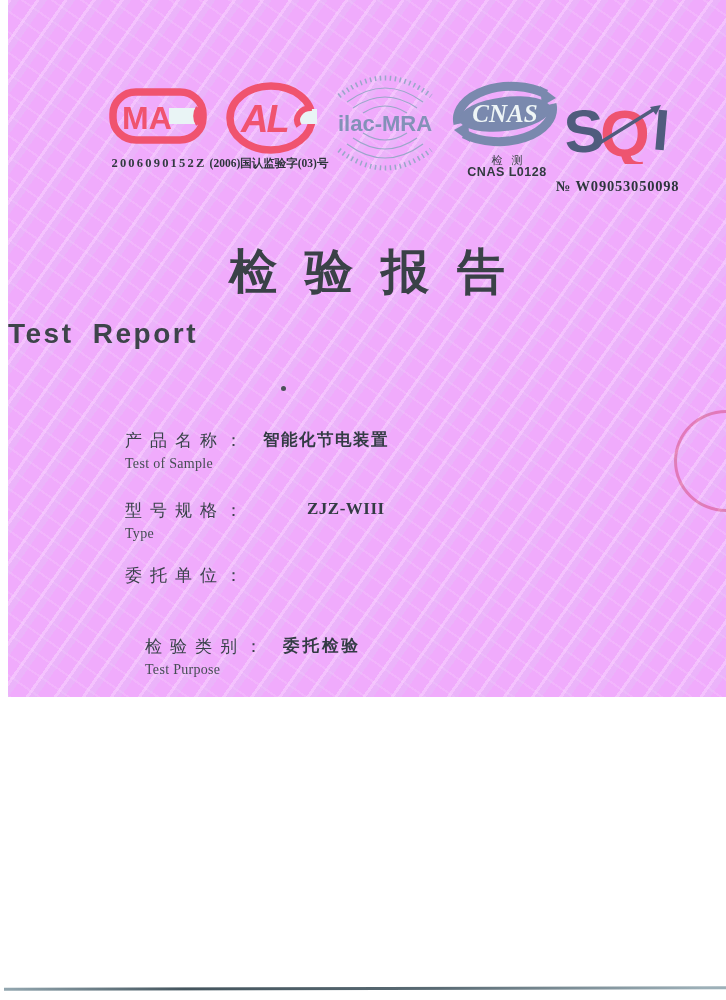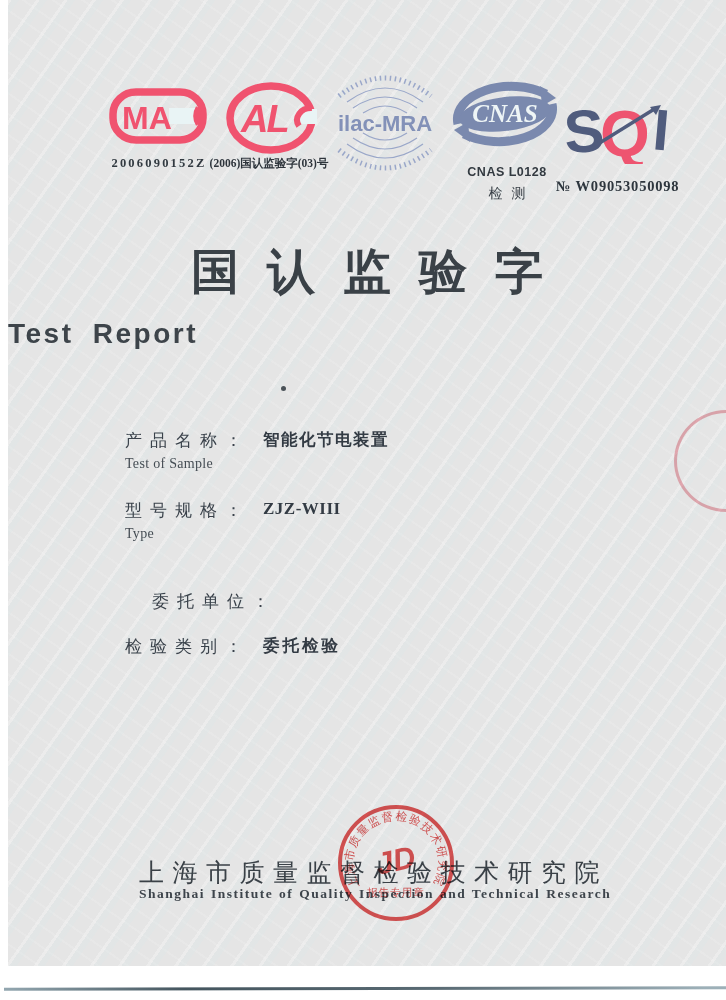--- a/index.html
+++ b/index.html
@@ -1,61 +1,61 @@
 <!DOCTYPE html>
 <html><head>
 <meta charset="utf-8">
 <style>
   html,body{margin:0;padding:0;}
   body{
     width:726px;height:1000px;position:relative;background:#ffffff;overflow:hidden;
     font-family:"Liberation Serif", serif;
   }
   .paper{
-    position:absolute;left:8px;top:0;width:718px;height:966px;
-    background:#e5e5e5;overflow:hidden;
+    position:absolute;left:8px;top:0;width:718px;height:697px;
+    background:#f0abfc;overflow:hidden;
   }
   .paper::before{
     content:"";position:absolute;inset:0;pointer-events:none;
     background:
       repeating-linear-gradient(125deg, rgba(255,255,255,.55) 0 3px, rgba(205,232,236,.28) 3px 9px, rgba(255,255,255,0) 9px 23px),
       repeating-linear-gradient(35deg, rgba(255,255,255,.25) 0 2px, rgba(255,255,255,0) 2px 17px);
     opacity:.5;
   }
   .scan-edge{
     position:absolute;left:4px;top:987px;width:722px;height:3px;
     background:linear-gradient(90deg,#93a7b0,#44555e 25%,#5a6b74 60%,#9db0b8 97%);
     transform:rotate(-0.12deg);
   }
   
   .logo{position:absolute;}
   .logo-sub{position:absolute;text-align:center;white-space:nowrap;}
   .cma-num{left:95px;top:156px;width:112px;font-size:12.5px;font-weight:bold;letter-spacing:2.2px;color:#323a41;}
   .cal-num{left:198px;top:156px;width:126px;font-size:11.5px;font-weight:600;color:#2e353c;}
-  .cnas-jc{left:447px;top:153px;width:104px;font-size:14px;letter-spacing:9px;text-indent:9px;color:#3a4148;margin-top:32px;}
+  .cnas-jc{left:447px;top:153px;width:104px;font-size:11px;letter-spacing:9px;text-indent:9px;color:#3a4148;}
   .cnas-code{left:447px;top:165px;width:104px;font-size:12.5px;font-weight:bold;letter-spacing:.5px;color:#333a41;font-family:"Liberation Sans",sans-serif;text-align:center;}
   .report-no{position:absolute;left:548px;top:178px;font-size:14.5px;font-weight:bold;letter-spacing:.8px;color:#2e363e;white-space:nowrap;}
   
   .title-zh{
     position:absolute;left:0;top:240px;width:718px;text-align:center;
     font-size:48px;font-weight:600;color:#3a4147;letter-spacing:28px;text-indent:28px;
     font-family:"Liberation Sans",sans-serif;
   }
   .title-en{
     position:absolute;left:0;top:318px;width:718px;text-align:left;
     font-size:28px;font-weight:bold;color:#3d444a;letter-spacing:2.5px;word-spacing:9px;
     font-family:"Liberation Sans",sans-serif;
   }
   .dot{position:absolute;left:273px;top:386px;width:5px;height:5px;border-radius:50%;background:#4a5258;}
   
   .field{position:absolute;left:117px;width:560px;}
   .f-label{font-size:17px;letter-spacing:8px;color:#3a424b;}
   .f-value{position:absolute;left:138px;top:0;font-size:16.5px;font-weight:600;color:#333b44;letter-spacing:1.5px;white-space:nowrap;}
   .f-en{margin-top:4px;font-size:14px;color:#454d54;letter-spacing:.3px;}
-  .f1{top:429px;} .f2{top:499px;} .f3{top:590px;margin-left:27px;} .f4{top:635px;}
+  .f1{top:429px;} .f2{top:499px;} .f3{top:564px;} .f4{top:635px;margin-left:20px;}
   
   .footer-zh{
     position:absolute;left:131px;top:856px;font-size:25px;color:#3a4147;
     letter-spacing:8.5px;white-space:nowrap;font-family:"Liberation Sans",sans-serif;font-weight:500;
   }
   .footer-en{
     position:absolute;left:131px;top:886px;font-size:13.5px;font-weight:bold;color:#3d444b;
     letter-spacing:1.5px;word-spacing:1px;white-space:nowrap;
   }
   .stamp{position:absolute;left:322px;top:797px;mix-blend-mode:multiply;opacity:.88;}
@@ -113,40 +113,41 @@
   <svg class="logo" style="left:556px;top:92px;" width="114" height="72" viewBox="0 0 114 72">
     <text x="0" y="60" font-family="Liberation Sans, sans-serif" font-weight="bold" font-size="60" fill="#505c7d" transform="rotate(-4 20 40)">S</text>
     <text x="36" y="64" font-family="Liberation Sans, sans-serif" font-weight="bold" font-size="64" fill="#ee5470">Q</text>
     <text x="90" y="58" font-family="Liberation Sans, sans-serif" font-weight="bold" font-size="58" fill="#505c7d" transform="rotate(5 96 30)">I</text>
     <path d="M34,52 L92,16" stroke="#505c7d" stroke-width="3.5" fill="none"></path>
     <polygon points="97,13 86,15 92,23" fill="#505c7d"></polygon>
   </svg>
 
   <div class="report-no">№ W09053050098</div>
 
-  <div class="title-zh">国认监验字</div>
+  <div class="title-zh">检验报告</div>
   <div class="title-en">Test Report</div>
   <div class="dot"></div>
 
   <div class="field f1">
     <span class="f-label">产品名称：</span>
     <span class="f-value">智能化节电装置</span>
     <div class="f-en">Test of Sample</div>
   </div>
   <div class="field f2">
     <span class="f-label">型号规格：</span>
-    <span class="f-value" style="letter-spacing:.5px;font-size:17px;">ZJZ-WIII</span>
+    <span class="f-value" style="letter-spacing:.5px;font-size:17px;margin-left:44px;">ZJZ-WIII</span>
     <div class="f-en">Type</div>
   </div>
   <div class="field f3">
     <span class="f-label">委托单位：</span>
   </div>
   <div class="field f4">
     <span class="f-label">检验类别：</span>
     <span class="f-value" style="letter-spacing:3px;">委托检验</span>
+    <div class="f-en">Test Purpose</div>
   </div>
 
   <div class="footer-zh">上海市质量监督检验技术研究院</div>
   <div class="footer-en">Shanghai Institute of Quality Inspection and Technical Research</div>
 
   <svg class="stamp" width="132" height="132" viewBox="0 0 132 132">
     <circle cx="66" cy="66" r="56" fill="none" stroke="#e04040" stroke-width="4"></circle>
     <defs>
       <path id="ringpath" d="M30.8,90.7 A43,43 0 1 1 101.2,41.3 A43,43 0 1 1 30.8,90.7"></path>
     </defs>

